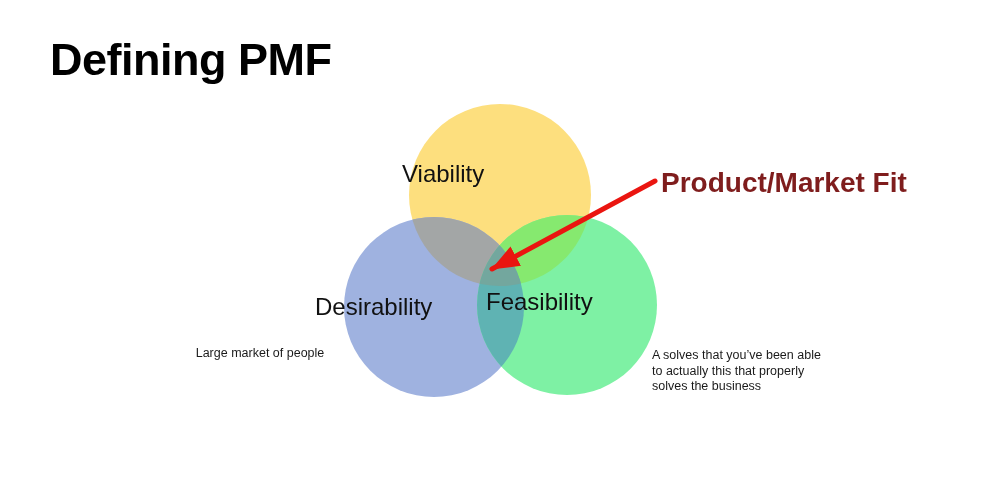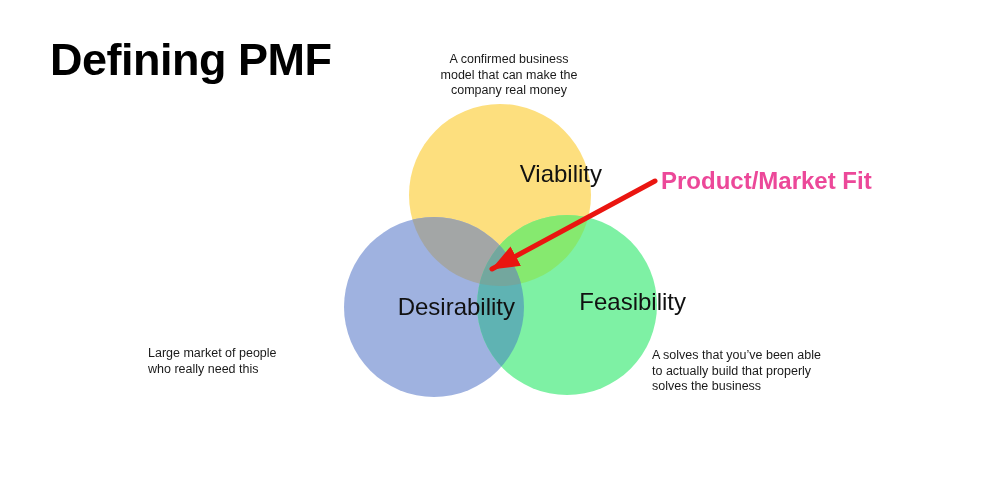--- a/index.html
+++ b/index.html
@@ -17,45 +17,45 @@
     margin: 0;
     font-size: 45px;
     font-weight: bold;
     letter-spacing: -0.5px;
     color: #000000;
     white-space: nowrap;
   }
   .circle-label {
     position: absolute;
     width: 200px;
-    text-align: right;
+    text-align: left;
     font-size: 24px;
     font-weight: 400;
     color: #111111;
     line-height: 28px;
     white-space: nowrap;
   }
   .label-viability    { left: 402px; top: 160px; }
   .label-desirability { left: 315px; top: 293px; }
   .label-feasibility  { left: 486px; top: 288px; }
   .caption {
     position: absolute;
     font-size: 12.5px;
     line-height: 15.5px;
     color: #1a1a1a;
   }
   .caption-viability    { left: 399px; top: 52px;  width: 220px; text-align: center; }
-  .caption-desirability { left: 148px; top: 346px; width: 200px; text-align: left; }
+  .caption-desirability { left: 160px; top: 346px; width: 200px; text-align: center; }
   .caption-feasibility  { left: 652px; top: 348px; width: 235px; text-align: left; }
   .pmf-label {
     position: absolute;
     left: 661px; top: 167px;
-    font-size: 24px;
+    font-size: 28px;
     font-weight: bold;
-    color: #ec4899;
+    color: #7f1d1d;
     white-space: nowrap;
   }
 </style>
 </head>
 <body>
 
 <div class="canvas" style="position:absolute;width:878px;height:498px;">
 
   <svg class="layer" width="1000" height="498" viewBox="0 0 1000 498">
     <defs>
@@ -87,36 +87,30 @@
       <g clip-path="url(#clipBlue)">
         <circle cx="567" cy="305" r="90" fill="#73A79E"></circle>
       </g>
     </g>
 
     <line x1="655" y1="181" x2="492" y2="269" stroke-width="5" stroke-linecap="round" marker-end="url(#arrowhead)" stroke="#EA1510"></line>
   </svg>
 
   <h1 class="slide-title">Defining PMF</h1>
 
-  <div class="caption caption-viability">
-    <div>A confirmed business</div>
-    <div>model that can make the</div>
-    <div>company real money</div>
-  </div>
 
   <div class="circle-label label-viability">Viability</div>
   <div class="circle-label label-desirability">Desirability</div>
   <div class="circle-label label-feasibility">Feasibility</div>
 
   <div class="pmf-label">Product/Market Fit</div>
 
   <div class="caption caption-desirability">
     <div>Large market of people</div>
-    <div>who really need this</div>
   </div>
 
   <div class="caption caption-feasibility">
     <div>A solves that you’ve been able</div>
-    <div>to actually build that properly</div>
+    <div>to actually this that properly</div>
     <div>solves the business</div>
   </div>
 
 </div>
 
 </body></html>

